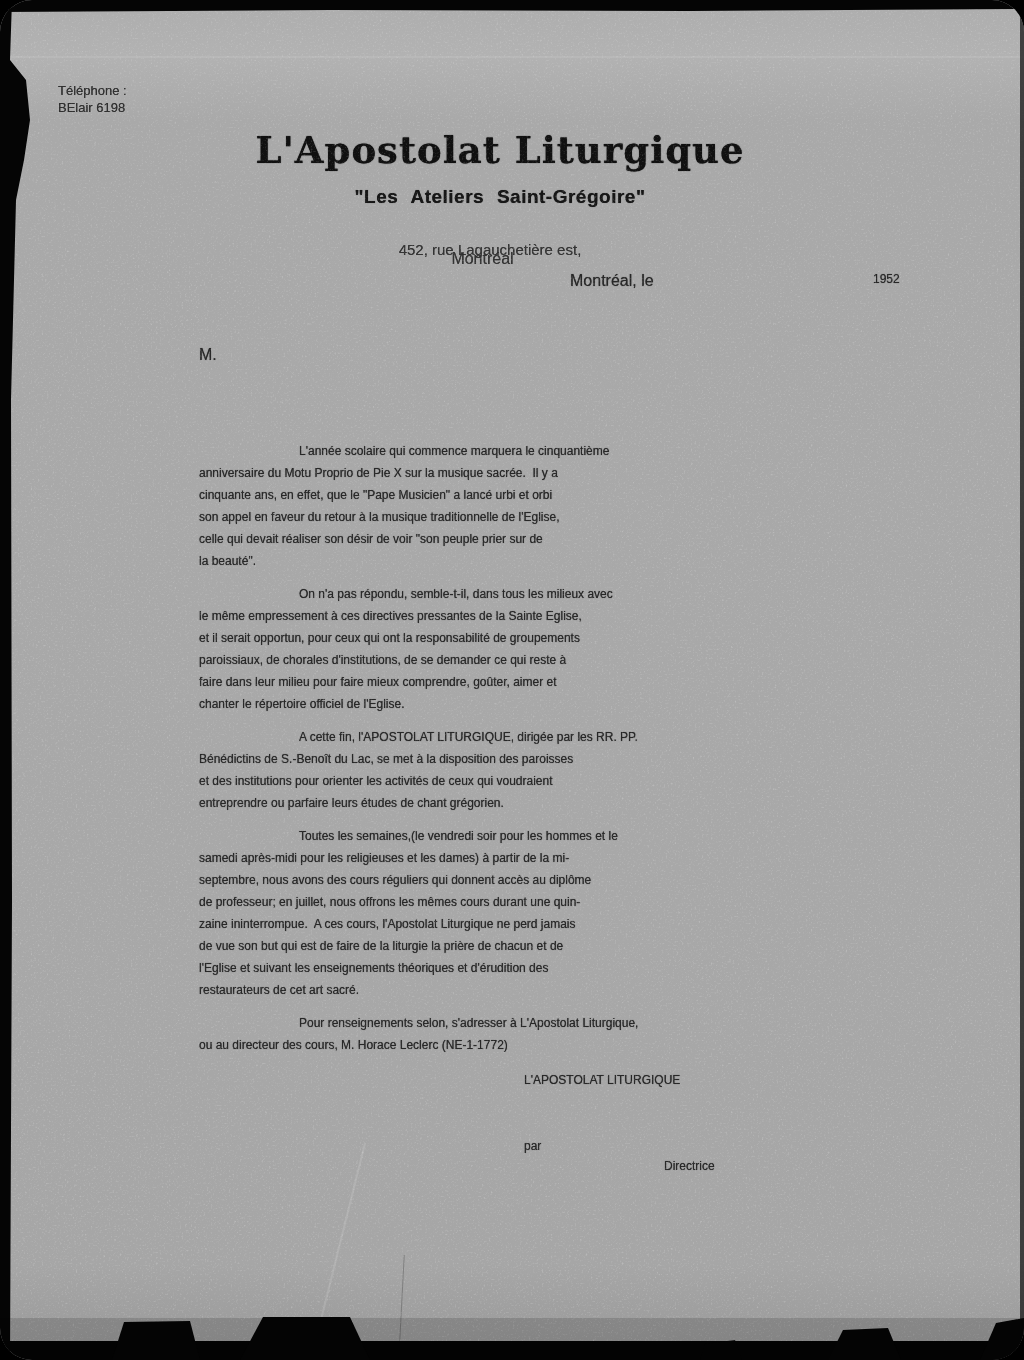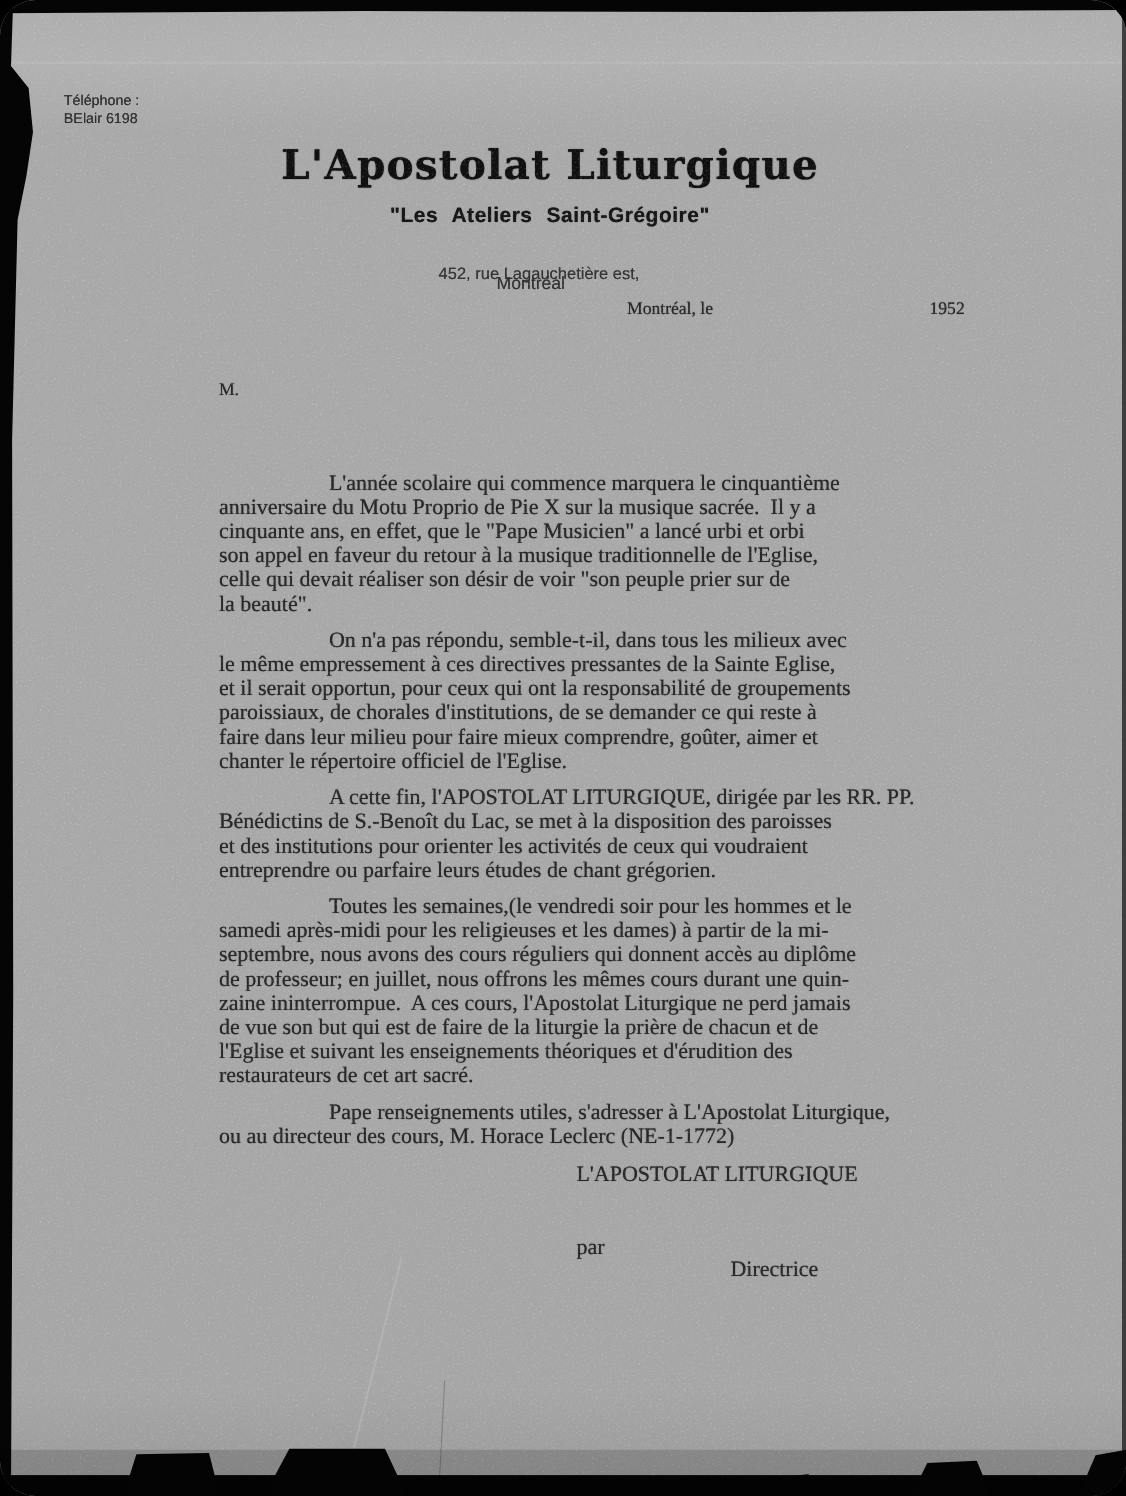--- a/index.html
+++ b/index.html
@@ -1,39 +1,39 @@
 <!DOCTYPE html>
 <html><head>
 <meta charset="utf-8">
 <style>
   html,body{margin:0;padding:0;background:#000;}
   #stage{position:relative;width:1024px;height:1360px;overflow:hidden;
          background:linear-gradient(180deg,#adadad 0px,#b2b2b2 55px,#a9a9a9 120px,#a8a8a8 65%,#a6a6a6 93%,#9e9e9e 97%,#979797 100%);
          font-family:"Liberation Sans", sans-serif;border-radius:32px;}
-  .type{font-family:Liberation Serif, serif;
+  .type{font-family:Liberation Sans, sans-serif;
         color:#272727;text-shadow:0 0 0.8px rgba(25,25,25,.75);}
   
   .phone{position:absolute;left:58px;top:82px;font-size:13px;line-height:17px;
          color:#2f2f2f;text-shadow:0 0 .5px rgba(0,0,0,.6);}
   .orgname{position:absolute;left:0;top:128px;width:1000px;text-align:center;
            font-family:"DejaVu Serif","Liberation Serif",serif;font-weight:700;
            font-size:37px;letter-spacing:1px;color:#101010;
            text-shadow:0 0 1px rgba(0,0,0,.85);}
   .orgsub{position:absolute;left:0;top:186px;width:1000px;text-align:center;
           font-size:19px;font-weight:700;word-spacing:7px;letter-spacing:.5px;
           color:#161616;text-shadow:0 0 .7px rgba(0,0,0,.8);}
   .addr1{position:absolute;left:0;top:224px;width:980px;text-align:center;
          font-size:15px;color:#333;text-shadow:0 0 .5px rgba(0,0,0,.55);margin-top:17px;}
   .addr2{position:absolute;left:0;top:250px;width:965px;text-align:center;
          font-size:16px;color:#333;text-shadow:0 0 .5px rgba(0,0,0,.55);}
   .dateline-place{position:absolute;left:570px;top:272px;font-size:16px;}
-  .dateline-year{position:absolute;left:845px;top:272px;font-size:16px;}
+  .dateline-year{position:absolute;left:873px;top:272px;font-size:12px;}
   .salutation{position:absolute;left:199px;top:346px;font-size:16px;}
   
-  .body{position:absolute;left:199px;top:428px;width:715px;font-size:20px;}
+  .body{position:absolute;left:199px;top:440px;width:715px;font-size:12px;}
   .para{margin:0 0 11px 0;}
   .ln{white-space:pre-wrap;line-height:22px;height:22px;}
   .ln.first{padding-left:100px;}
   .sig-org{margin-top:13px;padding-left:325px;line-height:22px;}
   .sig-par{margin-top:44px;padding-left:325px;line-height:22px;}
   .sig-title{margin-top:-2px;padding-left:465px;line-height:22px;}
   
   .edges{position:absolute;inset:0;pointer-events:none;z-index:6;}
   .grain{position:absolute;inset:0;pointer-events:none;z-index:5;opacity:.22;}
   .crease1{position:absolute;left:338px;top:1140px;width:2px;height:215px;
@@ -95,21 +95,21 @@
       <div class="ln">samedi après-midi pour les religieuses et les dames) à partir de la mi-</div>
       <div class="ln">septembre, nous avons des cours réguliers qui donnent accès au diplôme</div>
       <div class="ln">de professeur; en juillet, nous offrons les mêmes cours durant une quin-</div>
       <div class="ln">zaine ininterrompue.  A ces cours, l'Apostolat Liturgique ne perd jamais</div>
       <div class="ln">de vue son but qui est de faire de la liturgie la prière de chacun et de</div>
       <div class="ln">l'Eglise et suivant les enseignements théoriques et d'érudition des</div>
       <div class="ln">restaurateurs de cet art sacré.</div>
     </div>
 
     <div class="para">
-      <div class="ln first">Pape renseignements utiles, s'adresser à L'Apostolat Liturgique,</div>
+      <div class="ln first">Pour renseignements selon, s'adresser à L'Apostolat Liturgique,</div>
       <div class="ln">ou au directeur des cours, M. Horace Leclerc (NE-1-1772)</div>
     </div>
 
     <div class="sig-org">L'APOSTOLAT LITURGIQUE</div>
     <div class="sig-par">par</div>
     <div class="sig-title">Directrice</div>
   </div>
 
   <div class="crease1"></div>
   <div class="crease2"></div>

